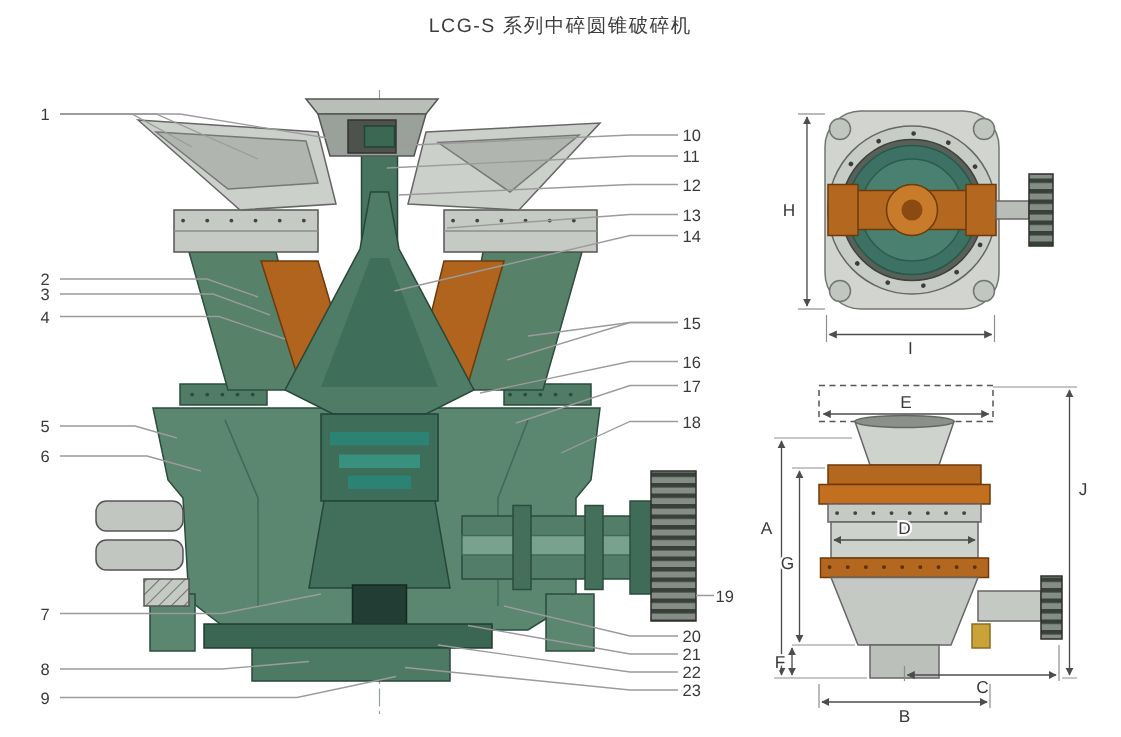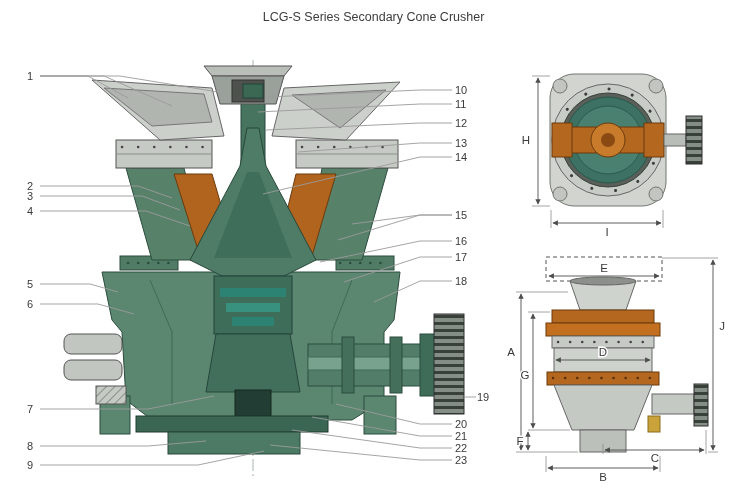--- a/index.html
+++ b/index.html
@@ -15,21 +15,21 @@
   .dimline{stroke:#4d4d4d;stroke-width:0.9;fill:none;}
   .ext{stroke:#8d8d8d;stroke-width:0.8;}
   .cl{stroke:#90a29a;stroke-width:0.8;stroke-dasharray:12 3 3 3;}
 </style>
 </head>
 <body>
 
 <div class="canvas">
 
   <div class="title-block">
-    <div class="title-en">LCG-S Series Secondary Cone Crusher</div>
+    <div class="title-zh">LCG-S 系列中碎圆锥破碎机</div>
   </div>
 
   <svg class="scene" width="747" height="491" viewBox="0 0 747 491">
     <defs>
       <marker id="arw" viewBox="0 0 10 10" refX="9" refY="5" markerWidth="6" markerHeight="6" orient="auto-start-reverse">
         <path d="M0,0 L10,5 L0,10 z" fill="#4d4d4d"></path>
       </marker>
       <pattern id="pstripe" width="8" height="7" patternUnits="userSpaceOnUse">
         <rect width="8" height="7" fill="#848d86"></rect>
         <rect width="8" height="3" fill="#39403a"></rect>

